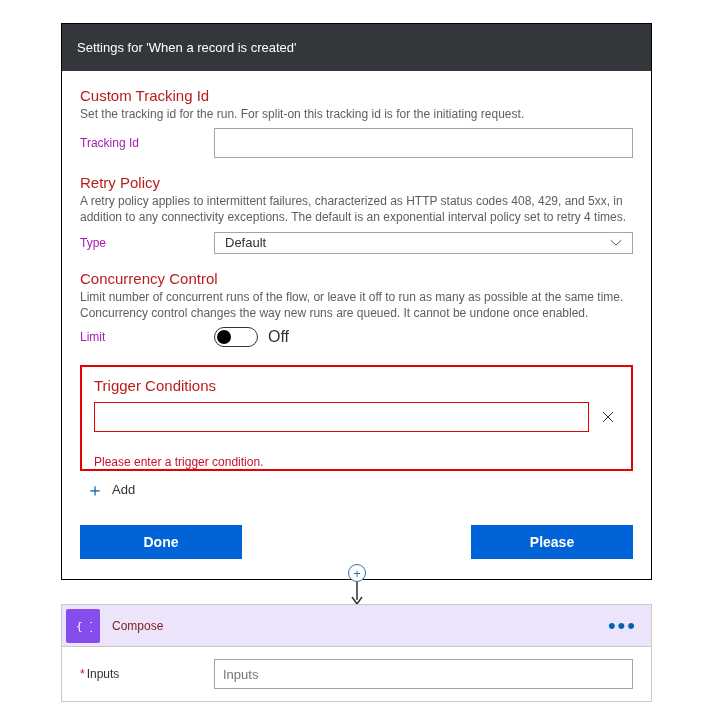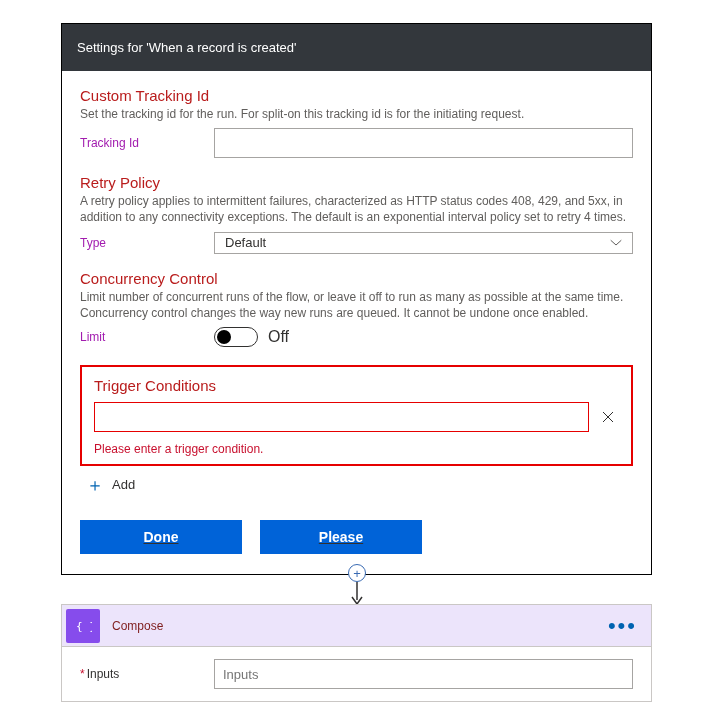--- a/index.html
+++ b/index.html
@@ -21,31 +21,31 @@
   .text-input { width: 100%; height: 30px; border: 1px solid #a6a4a2; background: #fff; font-size: 13px; padding: 0 8px; }
   .select-box { width: 100%; height: 22px; border: 1px solid #a6a4a2; background: #fff; display: flex; align-items: center; justify-content: space-between; padding: 0 10px; font-size: 13px; cursor: pointer; text-align: right; }
   .chevron { display: inline-block; }
   .chevron svg { display: block; }
 
   .toggle-row .ctrl-col { display: flex; align-items: center; gap: 10px; }
   .toggle { width: 44px; height: 20px; border: 1px solid #323130; border-radius: 10px; background: #fff; display: flex; align-items: center; padding: 1px; cursor: pointer; }
   .toggle-knob { width: 14px; height: 14px; border-radius: 50%; background: #000; margin-left: 1px; }
   .toggle-label { font-size: 16px; }
 
-  .trigger-box { border: 2px solid #e60000; padding: 10px 12px 8px 12px; margin-top: 18px; }
+  .trigger-box { border: 2px solid #e60000; padding: 10px 12px 0 12px; margin-top: 18px; }
   .expr-row { display: flex; align-items: center; gap: 8px; margin-top: 8px; }
   .expr-input { flex: 1; height: 30px; border: 1px solid #e60000; background: #fff; padding: 0 8px; font-size: 13px; }
   .close-x { width: 22px; height: 22px; display:flex; align-items:center; justify-content:center; cursor: pointer; }
-  .error-msg { color: #c8102e; font-size: 12px; margin-top: 10px; }
+  .error-msg { color: #c8102e; font-size: 12px; margin-top: 23px; }
 
   .add-row { display: flex; align-items: center; gap: 8px; margin-top: 10px; margin-left: 6px; cursor: pointer; }
   .plus { color: #0063b1; font-size: 18px; font-weight: 300; line-height: 1; }
   .add-text { font-size: 13px; color: #323130; }
 
-  .btn-row { display: flex; justify-content: flex-start; gap: 18px; margin-top: 26px; text-decoration: underline; }
+  .btn-row { display: flex; justify-content: space-between; gap: 18px; margin-top: 26px; }
   .btn { width: 162px; height: 34px; background: #0063d8; color: #fff; border: none; font-size: 14px; font-weight: 600; cursor: pointer; display:flex; align-items:center; justify-content:center; }
 
   .arrow-wrap { position: absolute; left: 348px; top: 564px; width: 18px; display: flex; flex-direction: column; align-items: center; }
   .plus-circle { width: 18px; height: 18px; border: 1px solid #3a6bb3; border-radius: 50%; display:flex; align-items:center; justify-content:center; background:#fff; font-size: 13px; color:#3a6bb3; line-height:1; cursor:pointer; }
 
   .compose-card { position: absolute; left: 61px; top: 604px; width: 591px; border: 1px solid #cac7c5; background:#fff; }
   .compose-header { display: flex; align-items: center; height: 42px; background: #ece4fb; border-bottom: 1px solid #cac7c5; }
   .compose-icon { width: 34px; height: 34px; background: #864cec; margin-left: 4px; border-radius: 2px; display:flex; align-items:center; justify-content:center; color:#fff; }
   .compose-title { font-size: 12px; margin-left: 12px; color: #7f1d1d; flex:1; }
   .ellipsis { color: #0063b1; font-size: 22px; letter-spacing: 2px; padding: 0 14px; cursor:pointer; line-height: 0.5; }

